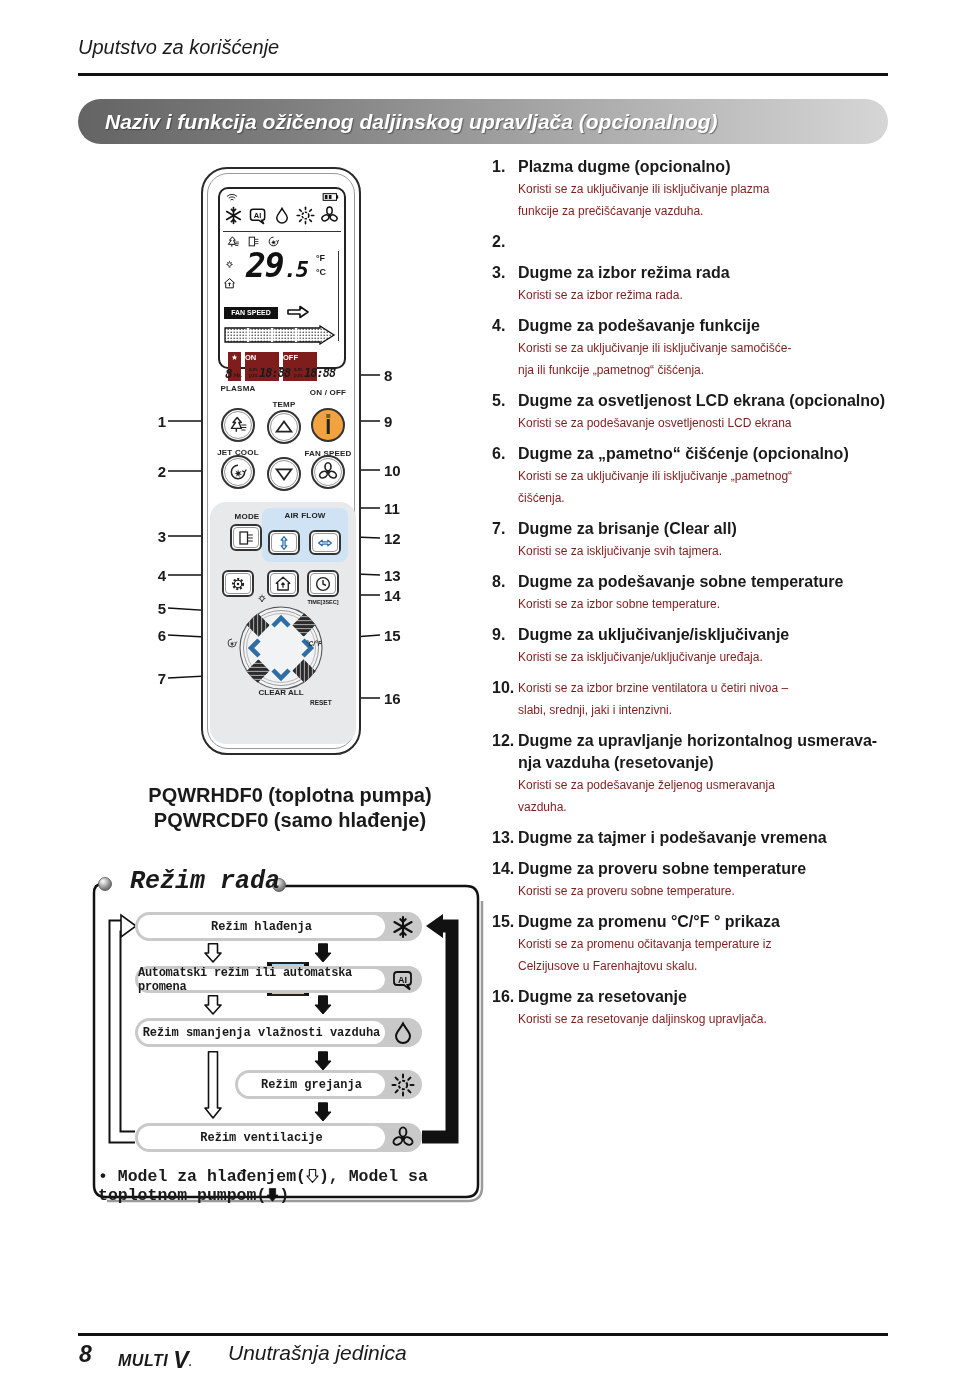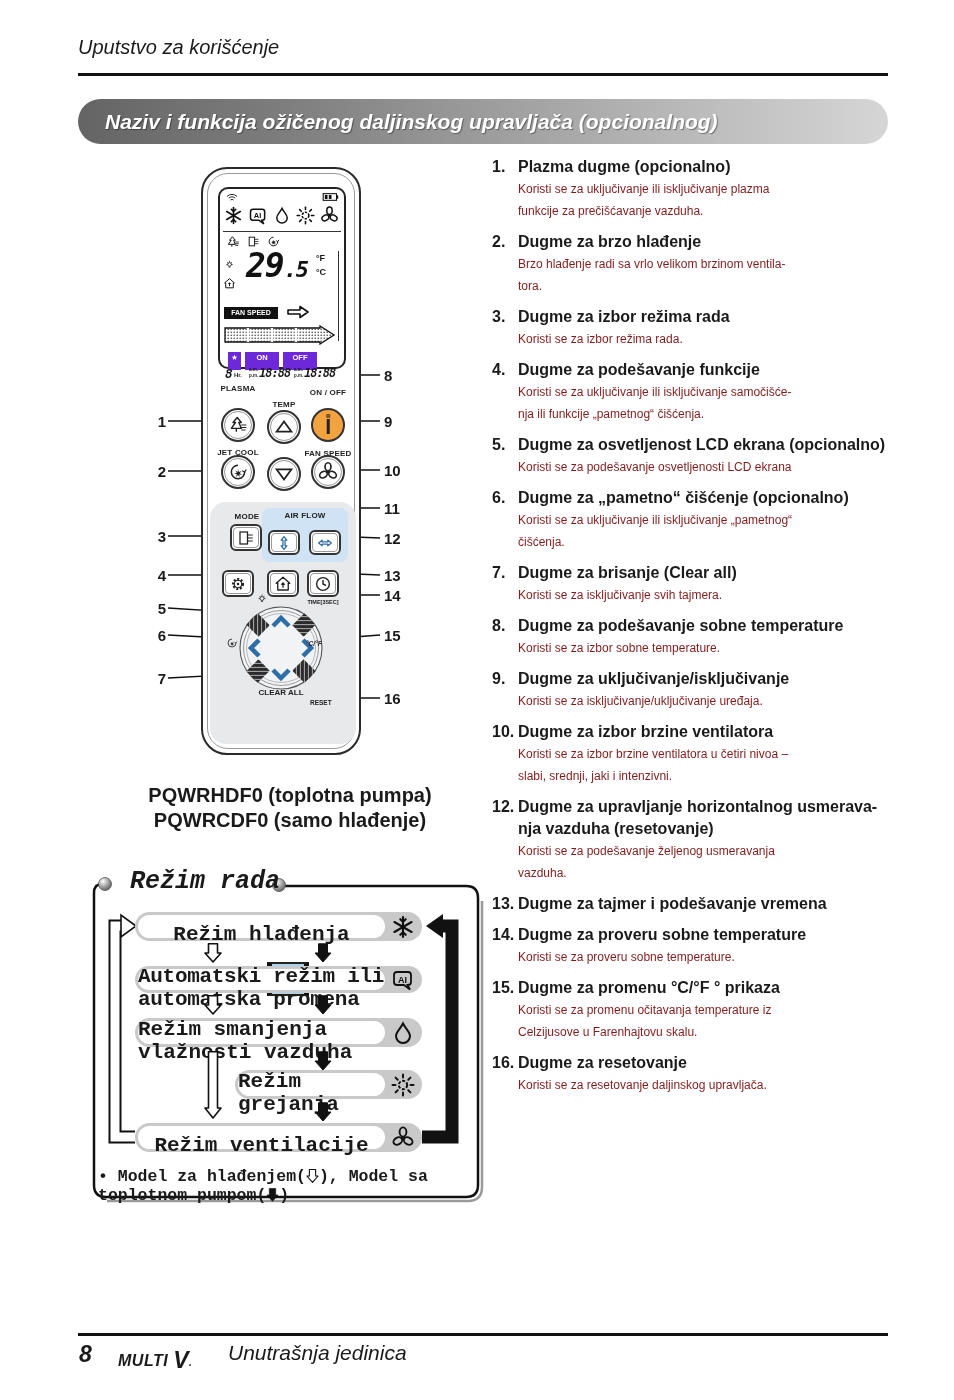--- a/index.html
+++ b/index.html
@@ -38,21 +38,21 @@
     position:absolute; left:15px; top:18px; width:128px; height:182px;
     border:2px solid #222; border-radius:10px; background:#fff;
   }
   .lcd .hline { position:absolute; left:3px; width:118px; height:1px; background:#333; }
   .seg { font-family:"DejaVu Sans Mono", monospace; font-style:italic; font-weight:bold; letter-spacing:-1px; }
   .lcd-big-temp { position:absolute; left:20px; top:60px; width:74px; text-align:center; font-size:33px; line-height:34px; color:#111; }
   .lcd-big-temp .dec { font-size:22px; }
   .deg { position:absolute; left:96px; font-size:9px; font-weight:bold; }
   .fanspeed-box { position:absolute; left:4px; top:118px; width:54px; height:12px; background:#111; color:#fff;
     font-size:7px; font-weight:bold; text-align:center; line-height:12px; letter-spacing:0; }
-  .tbox { position:absolute; height:18px; background:#6d28d9; color:#fff; font-size:7.5px; font-weight:bold; text-align:center; line-height:11px; }
+  .tbox { position:absolute; height:29px; background:#7f1d1d; color:#fff; font-size:7.5px; font-weight:bold; text-align:left; line-height:11px; }
   .ampm { position:absolute; font-size:4.5px; line-height:4.5px; font-weight:bold; }
   .lbl { position:absolute; font-size:8px; font-weight:bold; letter-spacing:.2px; text-align:center; color:#222; }
   .rbtn { position:absolute; width:34px; height:34px; border:2px solid #333; border-radius:50%; background:#fff; }
   .rbtn .ring { position:absolute; left:1px; top:1px; right:1px; bottom:1px; border:1px solid #999; border-radius:50%; }
   .rbtn svg { position:absolute; left:50%; top:50%; transform:translate(-50%,-50%); }
   .onoff-btn { background:#F2A340; }
   .onoff-line { position:absolute; left:50%; top:9px; width:2.5px; height:15px; background:#222; transform:translateX(-50%); }
   .onoff-dot { position:absolute; left:50%; top:4px; width:3.5px; height:3.5px; background:#7a5a20; transform:translateX(-50%); }
   .gray-panel { position:absolute; left:7px; top:333px; width:146px; height:242px; background:#E7E9EB; border-radius:16px; }
   .blue-panel { position:absolute; left:52px; top:6px; width:86px; height:54px; background:#CFE3F4; border-radius:8px; }
@@ -67,22 +67,22 @@
   .tiny { position:absolute; font-weight:bold; color:#222; }
 
   
   .models { left:100px; top:783px; width:380px; text-align:center; font-weight:bold; font-size:20px; line-height:25px; }
 
   
   .mode-box { left:90px; top:855px; width:400px; height:370px;font-family:Liberation Mono, monospace; }
   .mode-title { position:absolute; left:40px; top:12px; font-style:italic; font-weight:bold; font-size:25px; }
   .pill { position:absolute; height:29px; background:#C9C9C9; border-radius:15px; }
   .pill .inner { position:absolute; left:3px; top:3px; bottom:3px; right:37px; background:#fff; border-radius:12px; }
-  .pill .plabel { position:absolute; left:3px; right:37px; top:8px; height:100%; display:flex; align-items:center; justify-content:center;
-    font-weight:bold; font-size:21px; }
+  .pill .plabel { position:absolute; left:3px; right:37px; top:0; height:100%; display:flex; align-items:center; justify-content:center;
+    font-weight:bold; font-size:12px; }
   .pill .picon { position:absolute; right:4px; top:50%; transform:translateY(-50%); width:30px; text-align:center; color:#111; }
   .cond { font-size:13px; letter-spacing:-.3px; }
   .flow-arrow { position:absolute; }
   .mode-note { position:absolute; left:8px; top:312px; width:386px; font-weight:bold; font-size:16.5px; }
   .mode-note svg { vertical-align:-2px; }
 
   
   .right-list { left:492px; top:156px; width:420px; }
   .li { display:flex; margin-bottom:9px; }
   .li-num { width:26px; flex:none; font-weight:bold; font-size:16px; line-height:22px; }
@@ -563,25 +563,20 @@
   <div class="li">
       <div class="li-num">1.</div>
       <div class="li-text">
         <div class="li-title">Plazma dugme (opcionalno)</div>
         <div class="li-body">Koristi se za uključivanje ili isključivanje plazma
 funkcije za prečišćavanje vazduha.</div>
       </div>
     </div>
   <div class="li">
       <div class="li-num">2.</div>
-      <div class="li-text">
-        <div class="li-title">Dugme za brzo hlađenje</div>
-        <div class="li-body">Brzo hlađenje radi sa vrlo velikom brzinom ventila-
-tora.</div>
-      </div>
     </div>
   <div class="li">
       <div class="li-num">3.</div>
       <div class="li-text">
         <div class="li-title">Dugme za izbor režima rada</div>
         <div class="li-body">Koristi se za izbor režima rada.</div>
       </div>
     </div>
   <div class="li">
       <div class="li-num">4.</div>
@@ -623,21 +618,20 @@
   <div class="li">
       <div class="li-num">9.</div>
       <div class="li-text">
         <div class="li-title">Dugme za uključivanje/isključivanje</div>
         <div class="li-body">Koristi se za isključivanje/uključivanje uređaja.</div>
       </div>
     </div>
   <div class="li">
       <div class="li-num">10.</div>
       <div class="li-text">
-        <div class="li-title">Dugme za izbor brzine ventilatora</div>
         <div class="li-body">Koristi se za izbor brzine ventilatora u četiri nivoa –
 slabi, srednji, jaki i intenzivni.</div>
       </div>
     </div>
   <div class="li">
       <div class="li-num">12.</div>
       <div class="li-text">
         <div class="li-title">Dugme za upravljanje horizontalnog usmerava-
 nja vazduha (resetovanje)</div>
         <div class="li-body">Koristi se za podešavanje željenog usmeravanja

